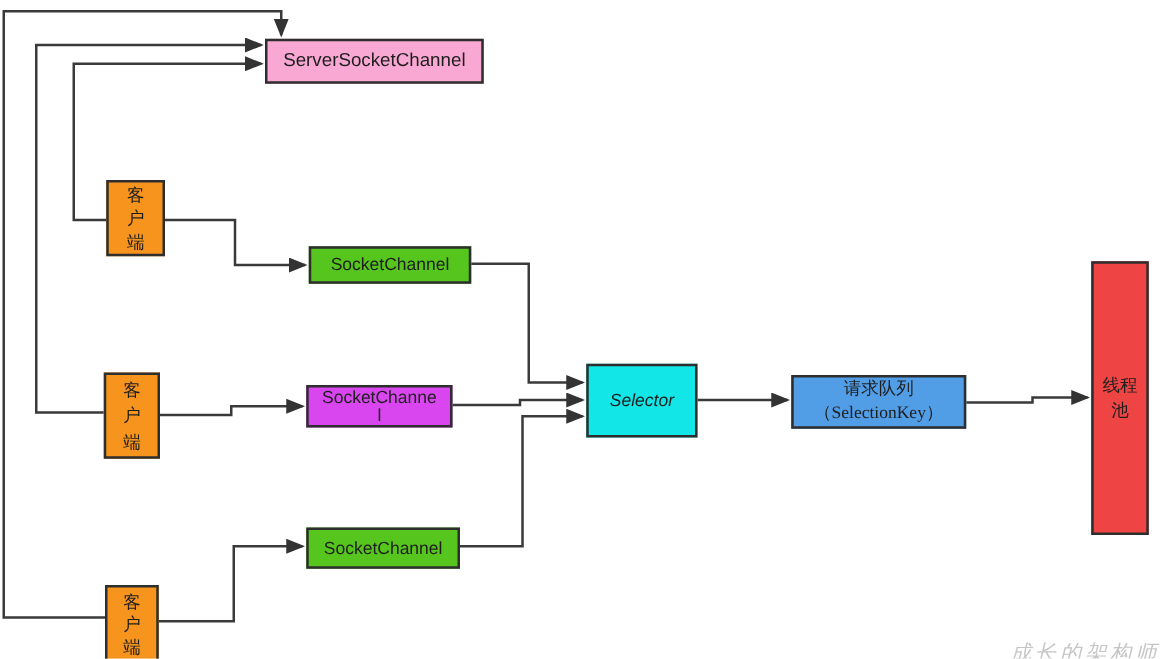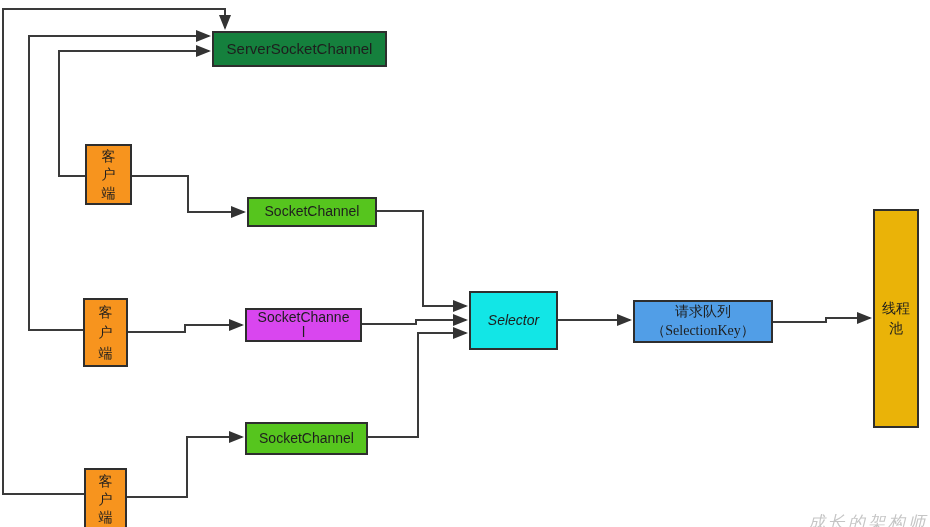--- a/index.html
+++ b/index.html
@@ -29,30 +29,30 @@
     border: 2px solid #2e2e2e;
     display: flex;
     align-items: center;
     justify-content: center;
     text-align: center;
     white-space: pre-line;
     z-index: 2;
     font-size: 14px;
     line-height: 1.25;
   }
-  .node-ssc        { left: 212px; top: 31px;  width: 175px; height: 36px; background: #15803d; font-size: 15px; }
+  .node-ssc        { left: 212px; top: 31px;  width: 175px; height: 36px; background: #f9a8d4; font-size: 15px; }
   .node-client1    { left: 85px;  top: 144px; width: 47px;  height: 61px; background: #f7941e; line-height: 1.3; }
   .node-client2    { left: 83px;  top: 298px; width: 45px;  height: 69px; background: #f7941e; line-height: 1.45; }
   .node-client3    { left: 84px;  top: 468px; width: 43px;  height: 62px; background: #f7941e; line-height: 1.3; }
   .node-sc1        { left: 247px; top: 197px; width: 130px; height: 30px; background: #56c51e; }
   .node-sc2        { left: 245px; top: 308px; width: 117px; height: 34px; background: #d946ef; line-height: 1.1; }
   .node-sc3        { left: 245px; top: 422px; width: 123px; height: 33px; background: #56c51e; }
   .node-selector   { left: 469px; top: 291px; width: 89px;  height: 59px; background: #12e6e6; font-style: italic; }
   .node-queue      { left: 633px; top: 300px; width: 140px; height: 43px; background: #519ee7; line-height: 1.35; font-family: Liberation Serif, serif; }
-  .node-pool       { left: 873px; top: 209px; width: 46px;  height: 219px; background: #eab308; line-height: 1.4; }
+  .node-pool       { left: 873px; top: 209px; width: 46px;  height: 219px; background: #ef4444; line-height: 1.4; }
   .watermark {
     position: absolute;
     right: 2px;
     bottom: -7px;
     z-index: 3;
     font-size: 17px;
     letter-spacing: 3px;
     color: rgba(150,150,150,0.55);
     filter: blur(0.6px);
     font-style: italic;

